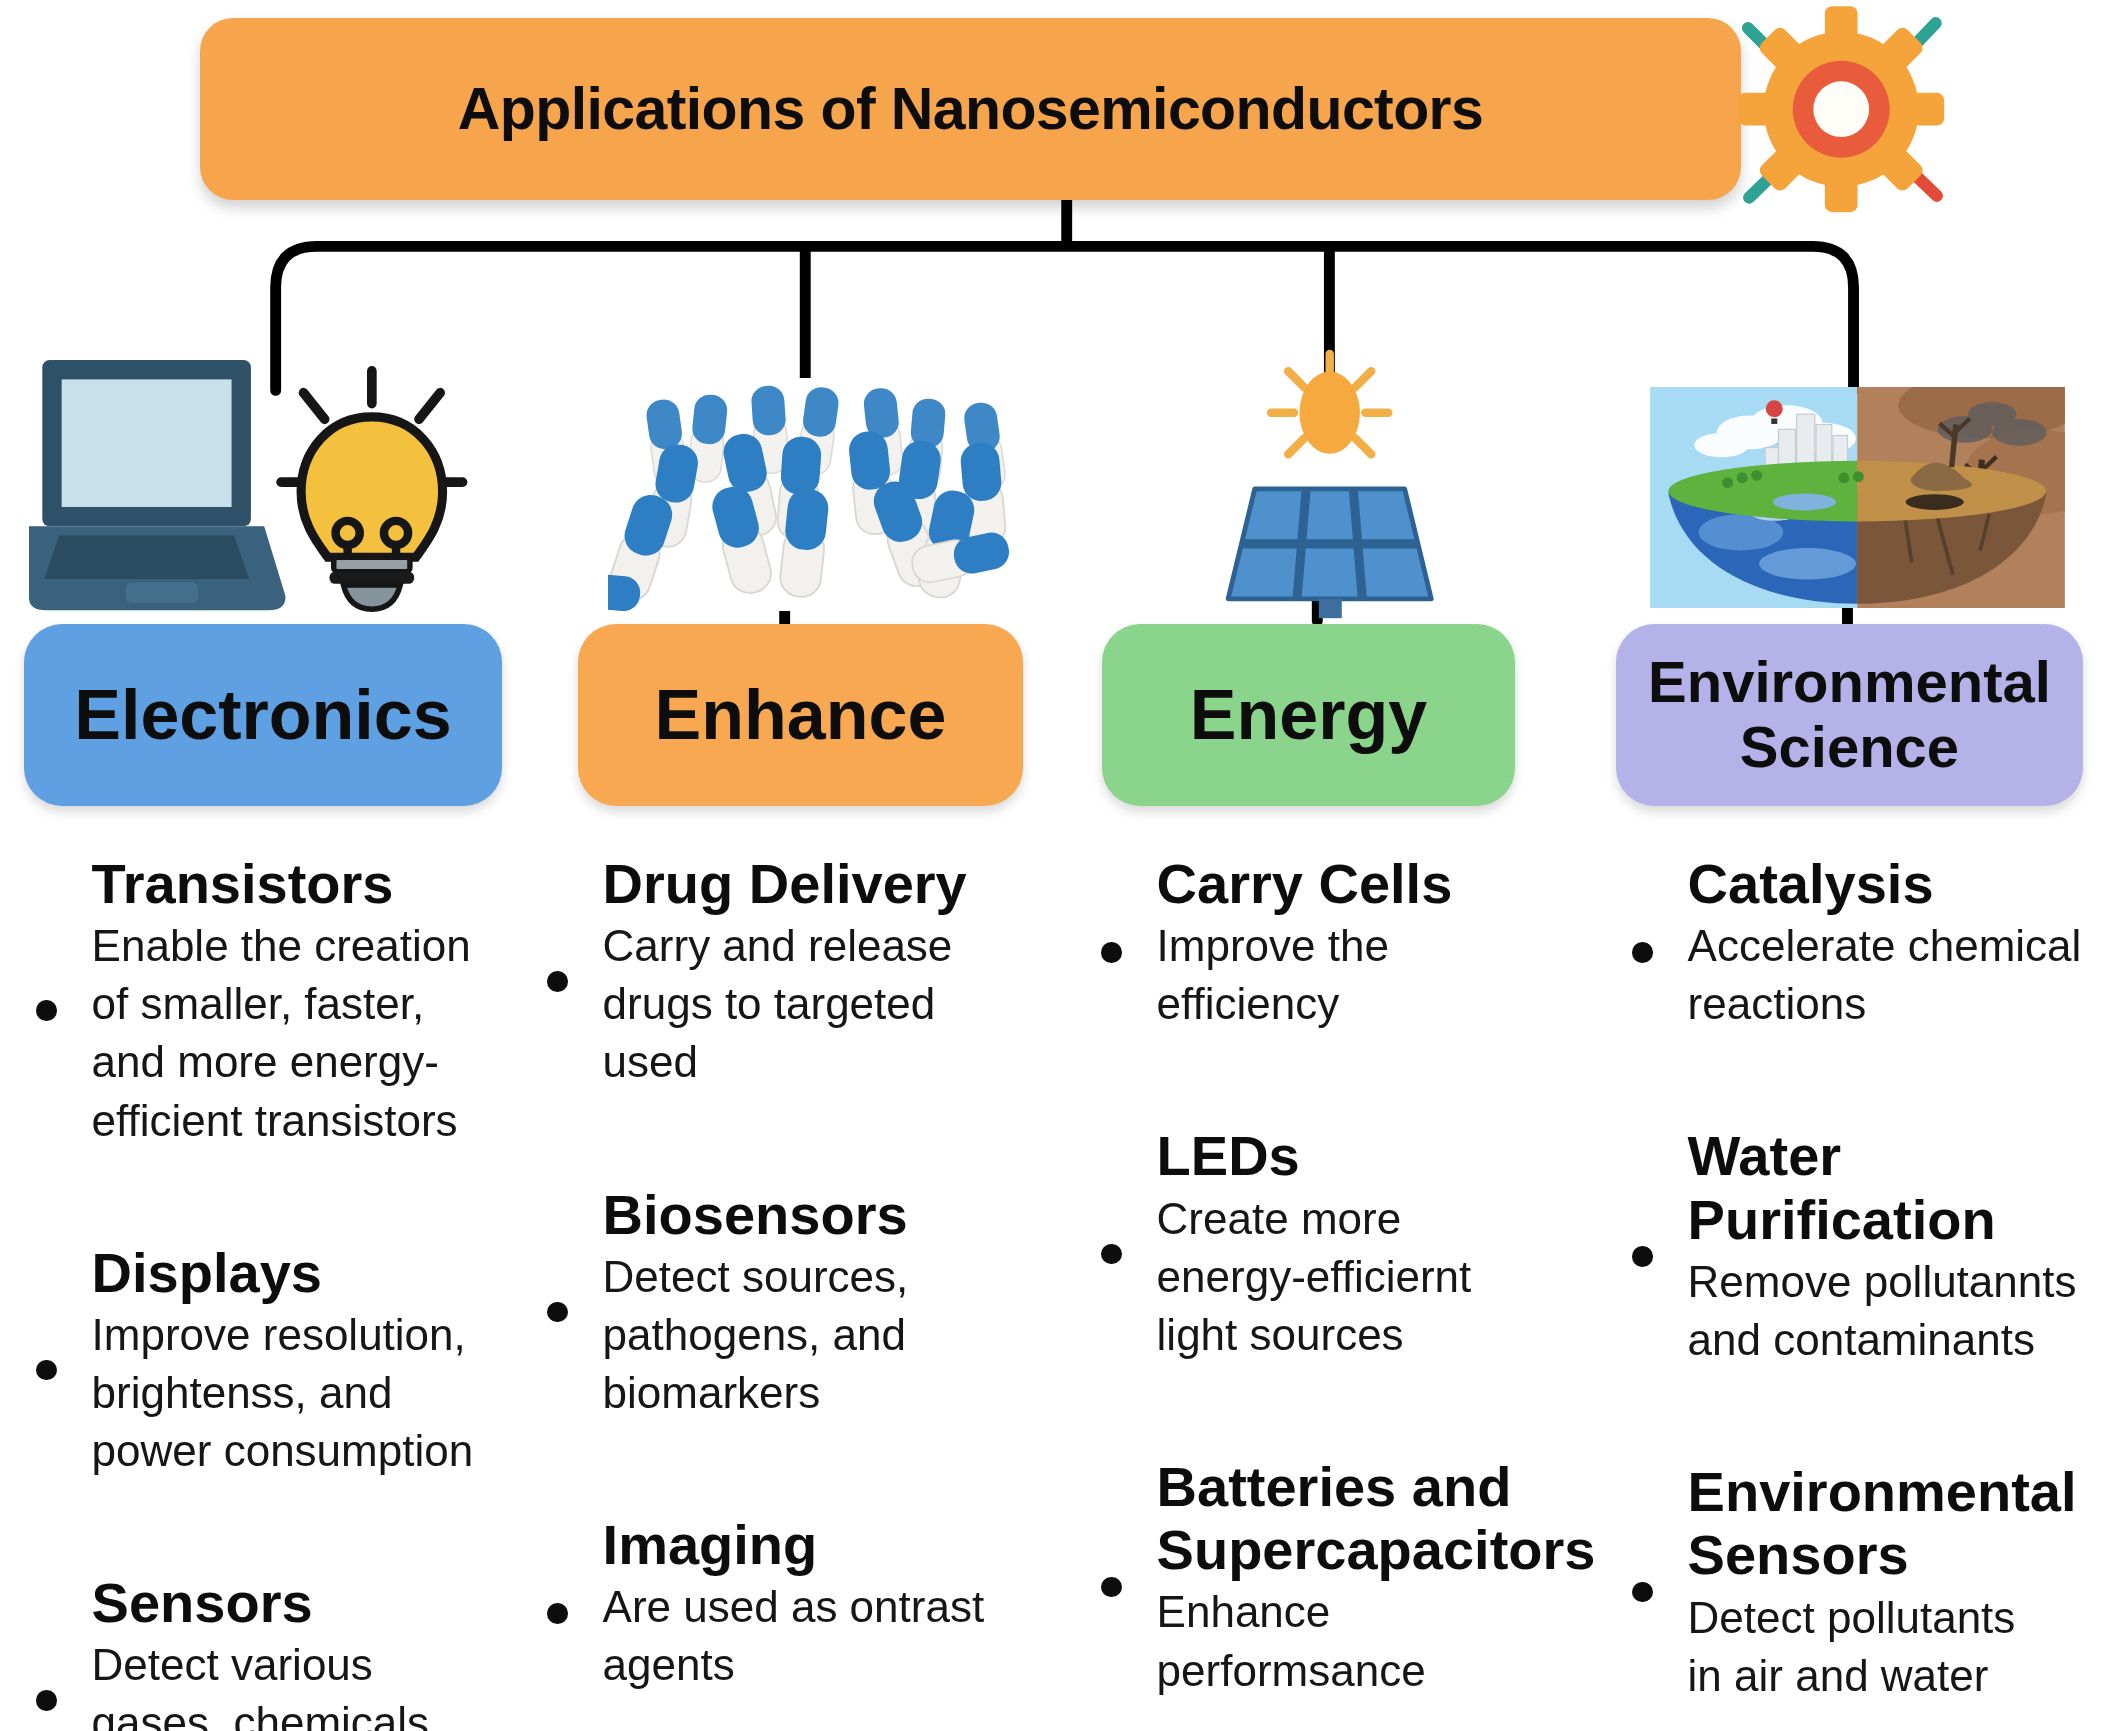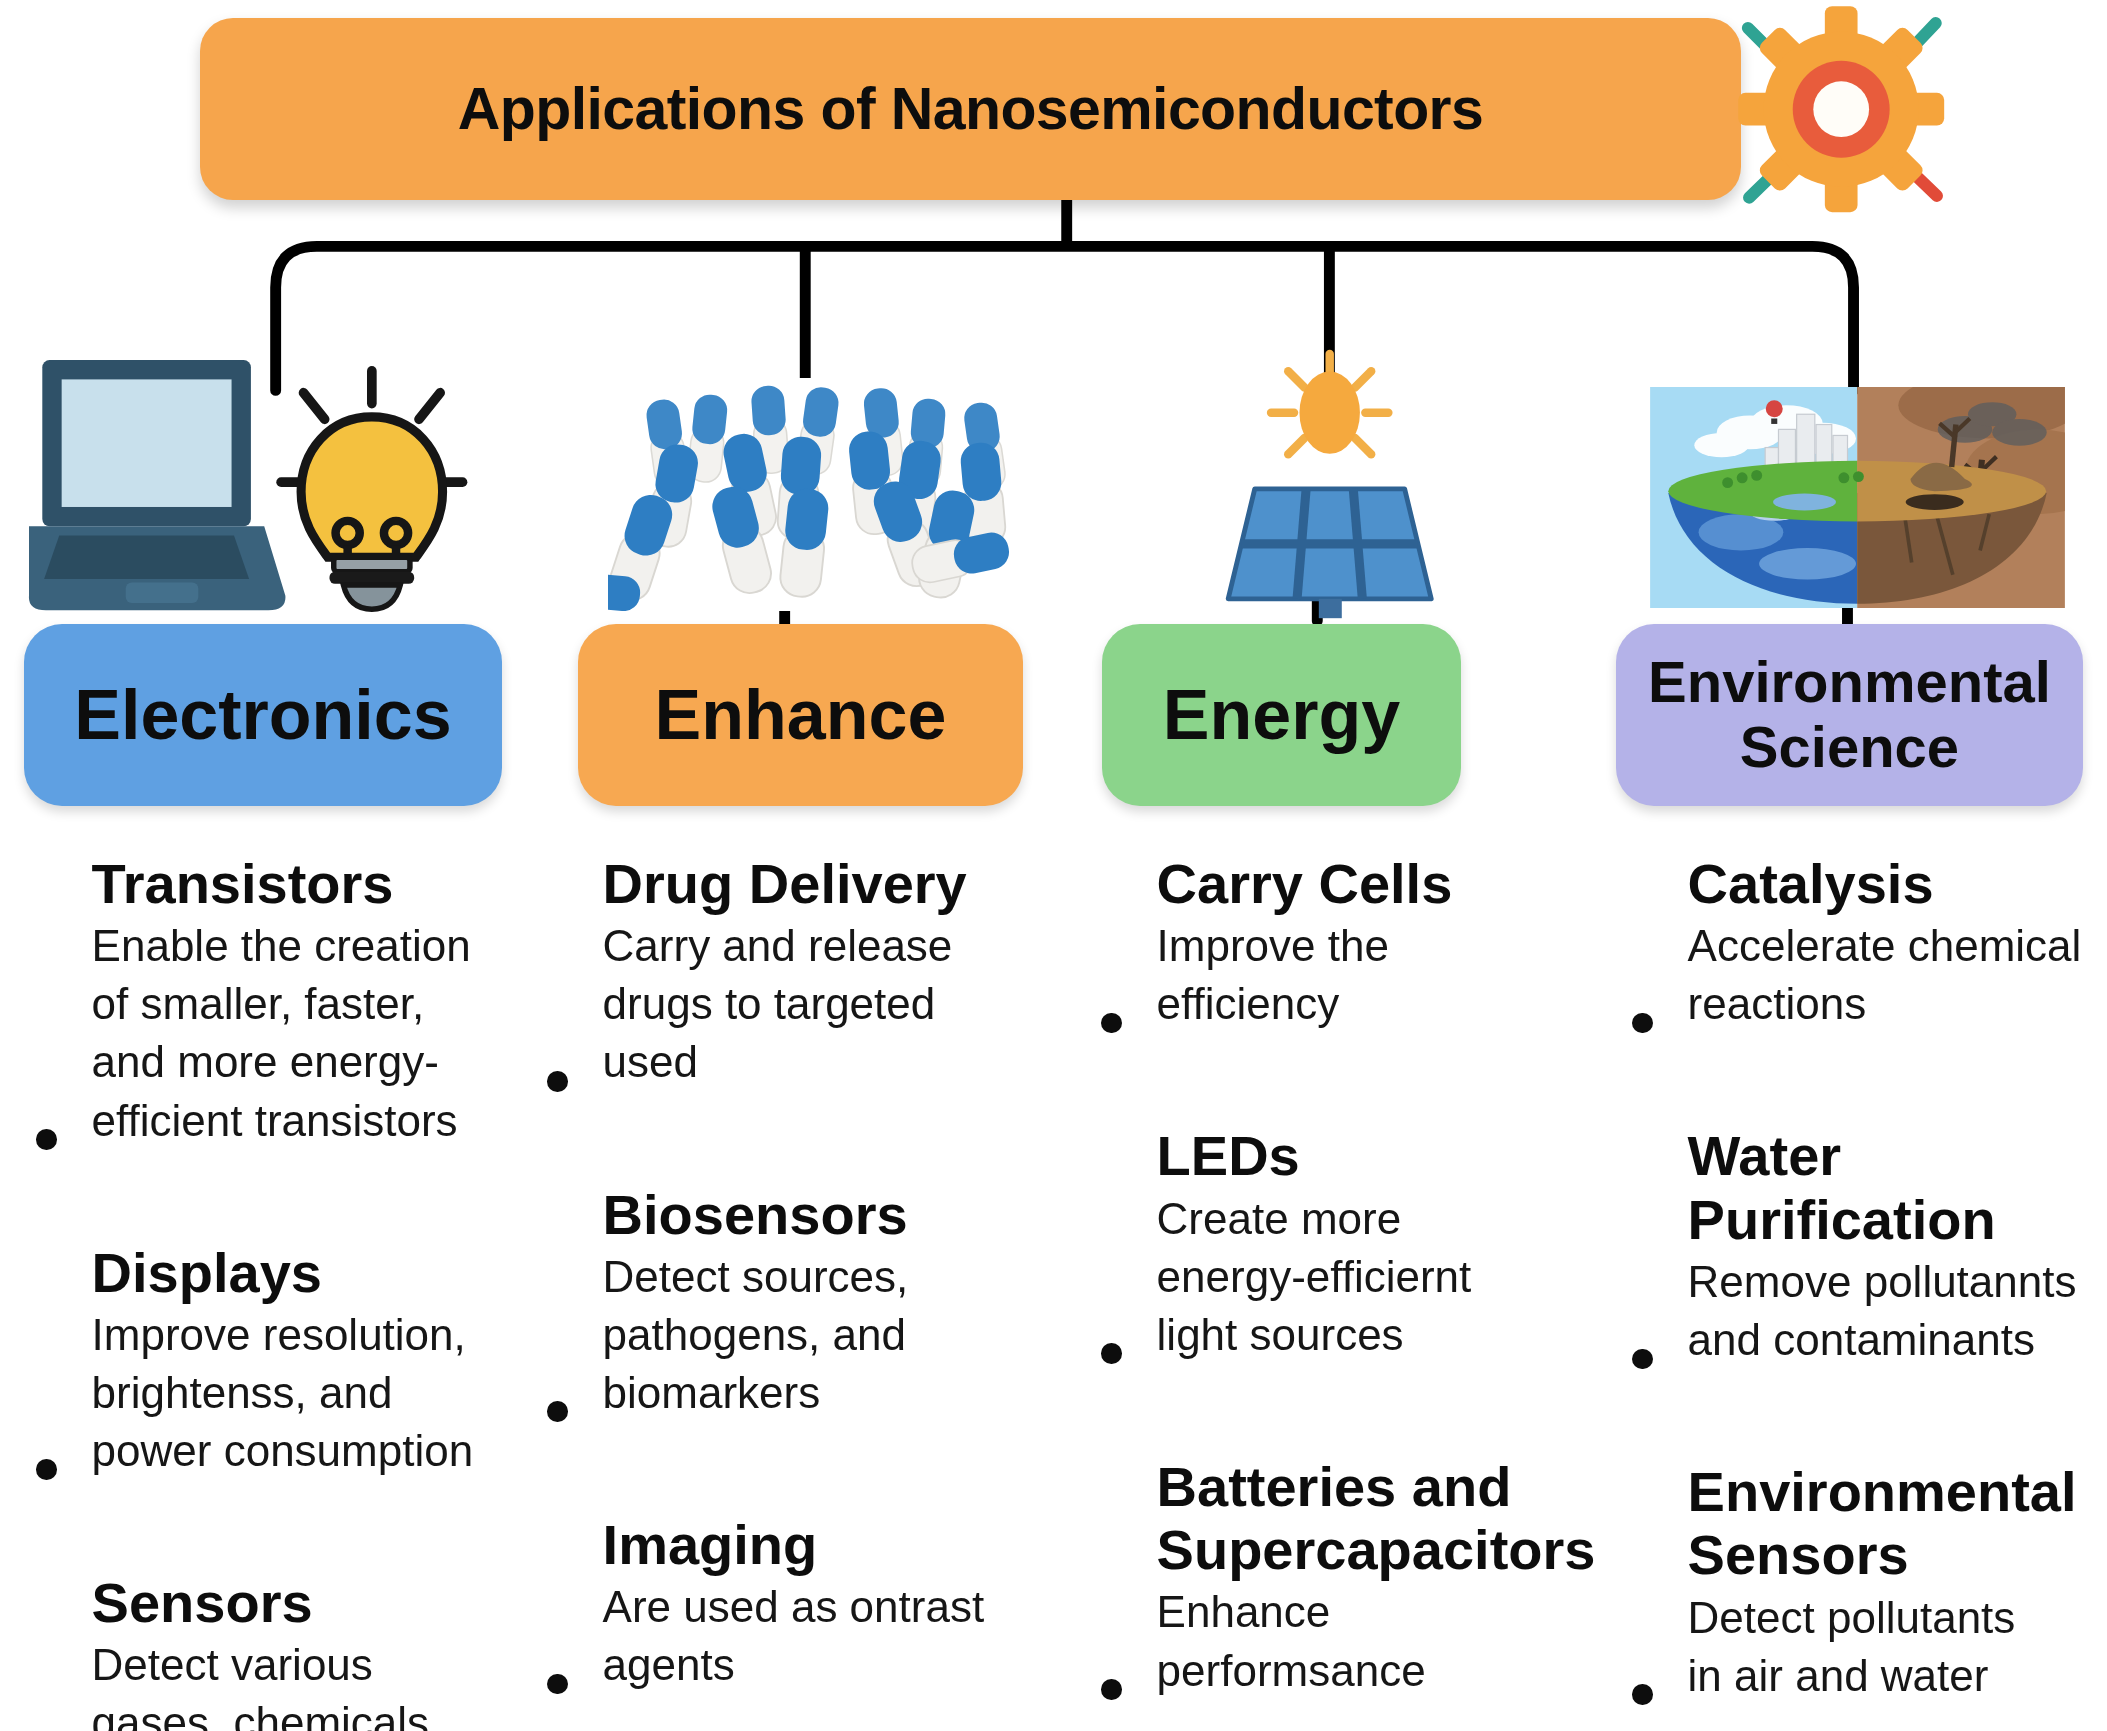--- a/index.html
+++ b/index.html
@@ -29,30 +29,30 @@
     top:624px;height:182px;border-radius:38px;
     display:flex;align-items:center;justify-content:center;
     box-shadow:0 6px 11px rgba(0,0,0,.15);
   }
   .pill .pill-label{
     font-size:70px;font-weight:700;color:#0d0d0d;
     white-space:pre-line;text-align:center;line-height:1.12;
   }
   #pill-1{left:24px;width:478px;}
   #pill-2{left:578px;width:445px;}
-  #pill-3{left:1102px;width:359px;}
+  #pill-3{left:1102px;width:413px;}
   #pill-4{left:1616px;width:467px;}
   #pill-4 .pill-label{font-size:58px;}
   
   .col{top:852px;display:flex;flex-direction:column;gap:91px;}
   #col-1{left:36px;width:545px;}
   #col-2{left:547px;width:533px;}
   #col-3{left:1101px;width:545px;}
   #col-4{left:1632px;width:476px;}
-  .item{display:flex;align-items:flex-end;}
+  .item{display:flex;align-items:center;}
   .dot{
     flex:0 0 auto;width:20.6px;height:20.6px;border-radius:50%;
     background:#0d0d0d;margin:19.4px 35px 0 0;
   }
   .itext{flex:1 1 auto;}
   .heading{
     font-size:56px;font-weight:700;line-height:1.13;color:#0d0d0d;
     white-space:pre-line;
   }
   .body{

